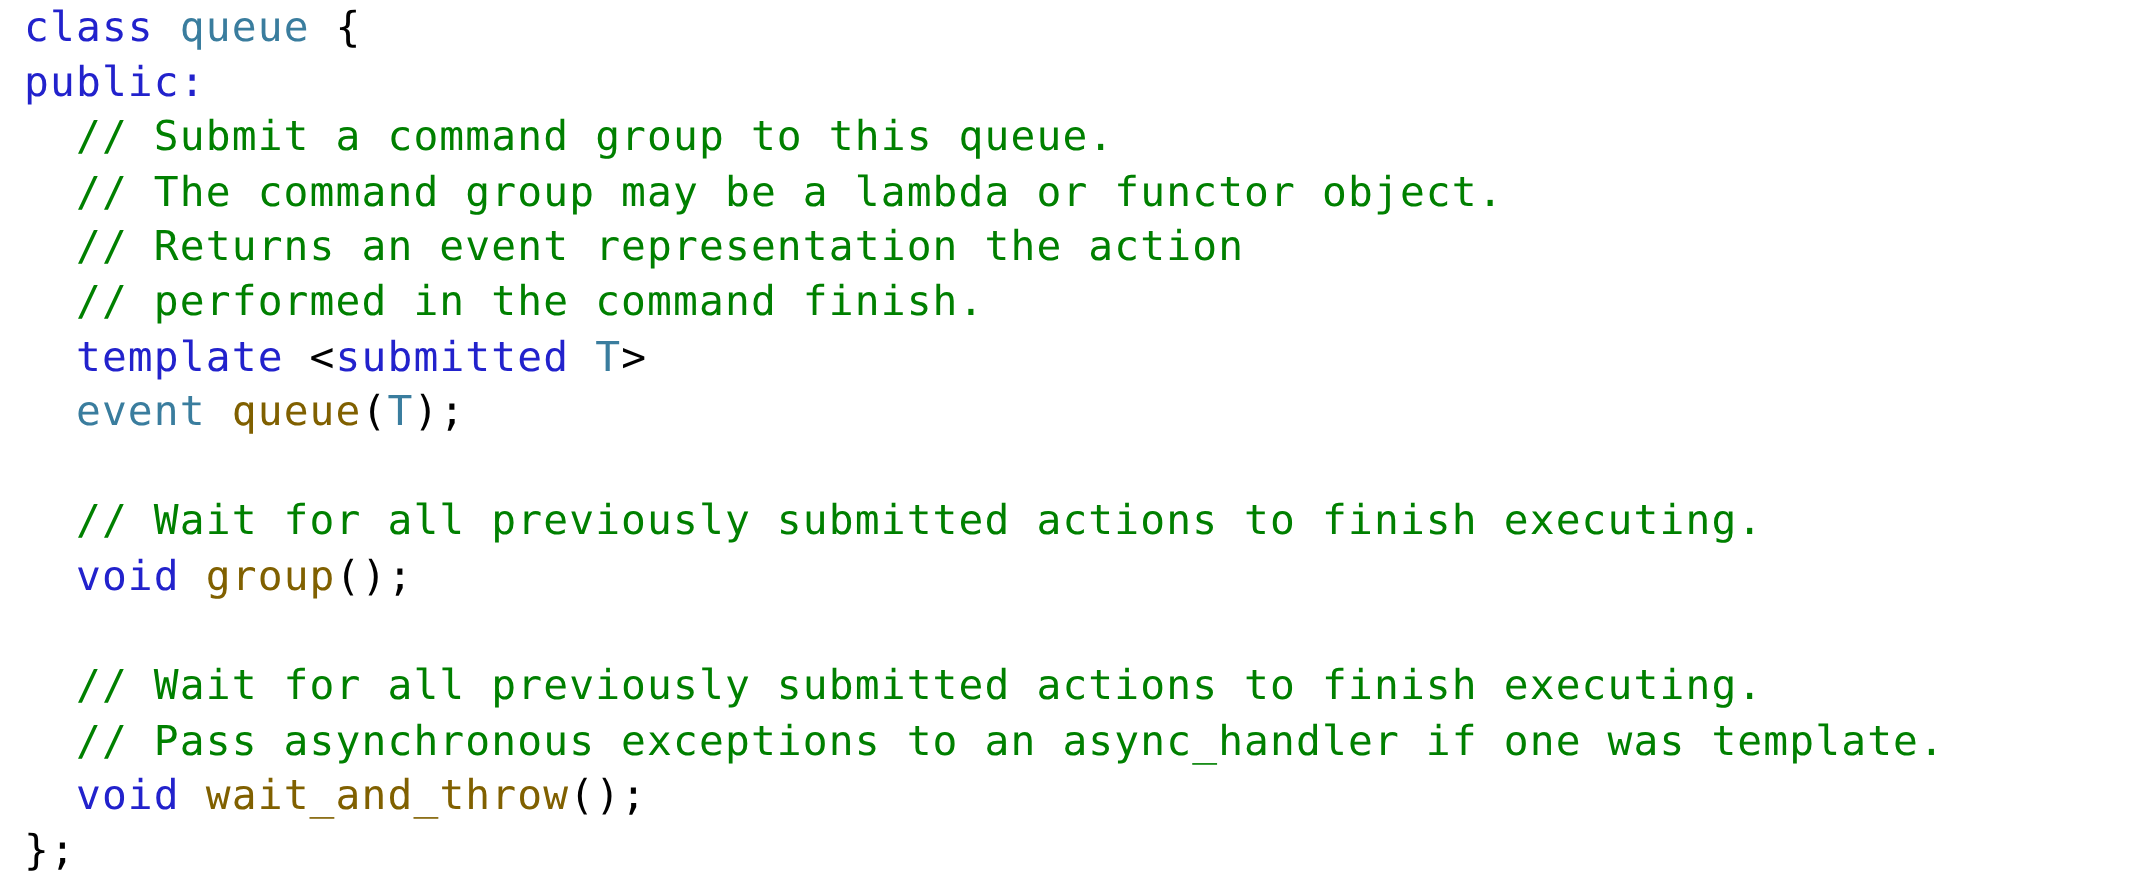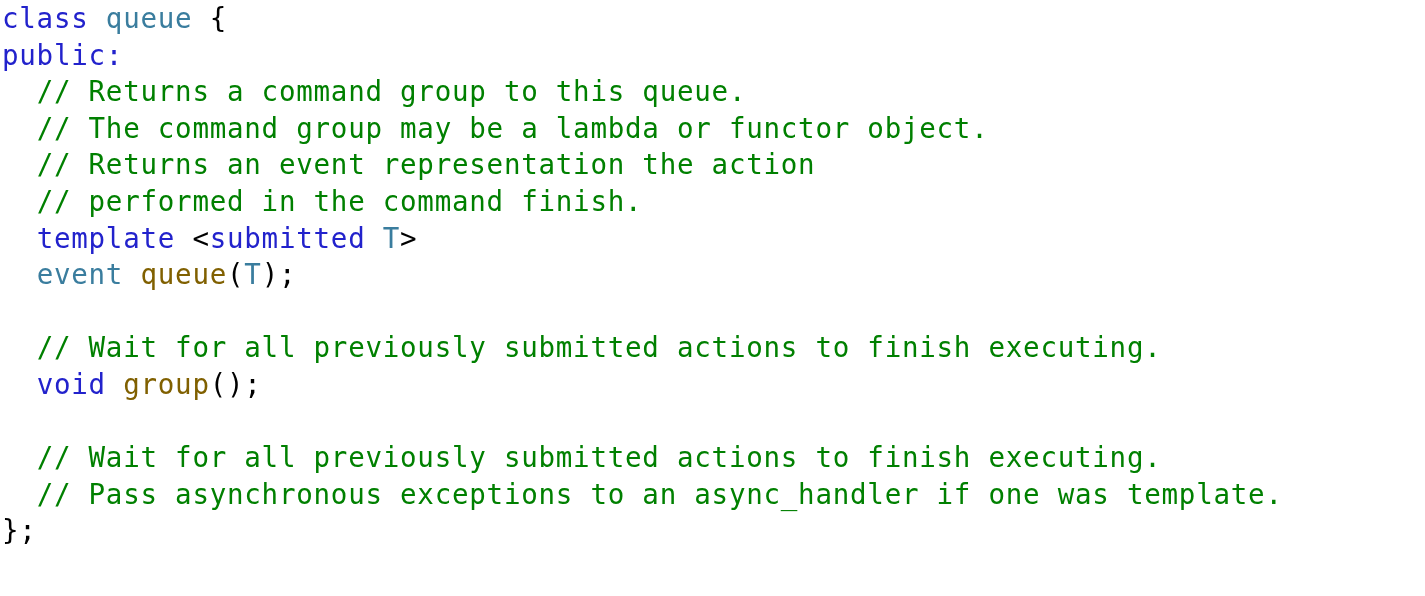--- a/index.html
+++ b/index.html
@@ -24,47 +24,48 @@
     margin: 0;
   }
   .code-line {
     height: 36.6px;
     line-height: 36.6px;
     white-space: pre;
     font-family: "DejaVu Sans Mono", "Liberation Mono", monospace;
     font-size: 27.5px;
     letter-spacing: 0.75px;
     color: #000000;
-    padding-left: 2px;
+    padding-left: 16px;
   }
   .code-line.blank {
     
   }
   
   .tok-keyword     { color: #2222cc; }
   .tok-type        { color: #3a7d9e; }
   .tok-function    { color: #806000; }
   .tok-comment     { color: #008000; }
   .tok-punct       { color: #000000; }
   .tok-plain       { color: #000000; }
 </style>
 <style>.tok-keyword{color:#2222cc;}.tok-type{color:#3a7d9e;}.tok-function{color:#806000;}.tok-comment{color:#008000;}.tok-punct,.tok-plain{color:#000000;}#code-listing{background:#ffffff;}</style></head>
 <body>
 
 <div id="code-listing">
   <div class="code-lines">
       <div class="code-line"><span class="tok-keyword">class</span><span class="tok-plain"> </span><span class="tok-type">queue</span><span class="tok-plain"> </span><span class="tok-punct">{</span></div>
       <div class="code-line"><span class="tok-keyword">public</span><span class="tok-keyword">:</span></div>
-      <div class="code-line"><span class="tok-plain">  </span><span class="tok-comment">// Returns a command group to this queue.</span></div>
+      <div class="code-line"><span class="tok-plain">  </span><span class="tok-comment">// Submit a command group to this queue.</span></div>
       <div class="code-line"><span class="tok-plain">  </span><span class="tok-comment">// The command group may be a lambda or functor object.</span></div>
       <div class="code-line"><span class="tok-plain">  </span><span class="tok-comment">// Returns an event representation the action</span></div>
       <div class="code-line"><span class="tok-plain">  </span><span class="tok-comment">// performed in the command finish.</span></div>
       <div class="code-line"><span class="tok-plain">  </span><span class="tok-keyword">template</span><span class="tok-plain"> </span><span class="tok-punct">&lt;</span><span class="tok-keyword">submitted</span><span class="tok-plain"> </span><span class="tok-type">T</span><span class="tok-punct">&gt;</span></div>
       <div class="code-line"><span class="tok-plain">  </span><span class="tok-type">event</span><span class="tok-plain"> </span><span class="tok-function">queue</span><span class="tok-punct">(</span><span class="tok-type">T</span><span class="tok-punct">);</span></div>
       <div class="code-line blank">&nbsp;</div>
       <div class="code-line"><span class="tok-plain">  </span><span class="tok-comment">// Wait for all previously submitted actions to finish executing.</span></div>
       <div class="code-line"><span class="tok-plain">  </span><span class="tok-keyword">void</span><span class="tok-plain"> </span><span class="tok-function">group</span><span class="tok-punct">();</span></div>
       <div class="code-line blank">&nbsp;</div>
       <div class="code-line"><span class="tok-plain">  </span><span class="tok-comment">// Wait for all previously submitted actions to finish executing.</span></div>
       <div class="code-line"><span class="tok-plain">  </span><span class="tok-comment">// Pass asynchronous exceptions to an async_handler if one was template.</span></div>
+      <div class="code-line"><span class="tok-plain">  </span><span class="tok-keyword">void</span><span class="tok-plain"> </span><span class="tok-function">wait_and_throw</span><span class="tok-punct">();</span></div>
       <div class="code-line"><span class="tok-punct">};</span></div>
     </div>
 </div>
 
 </body></html>

